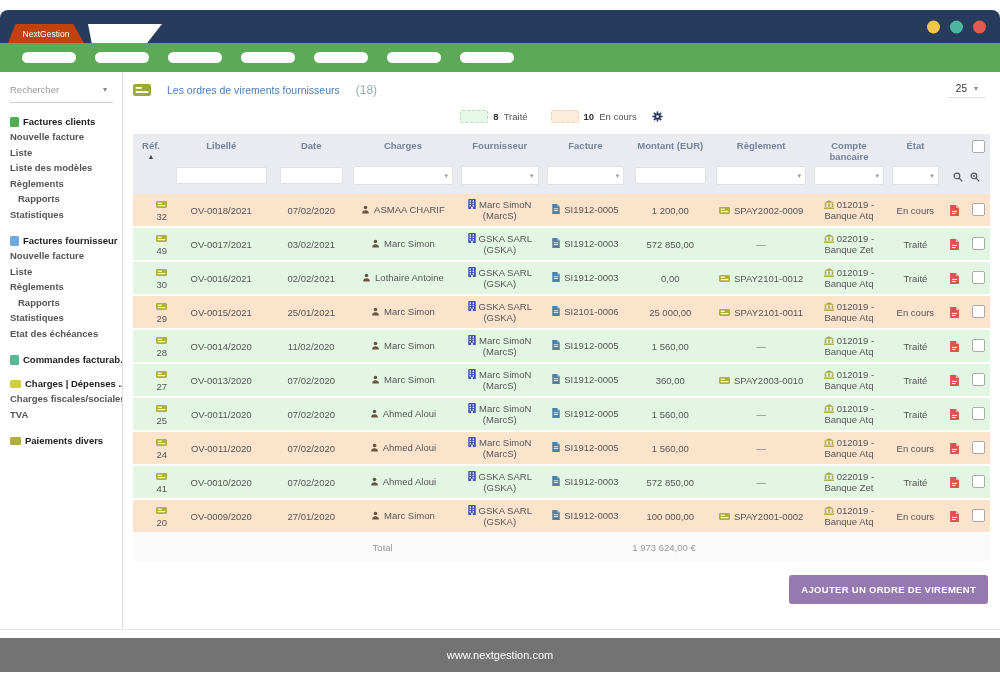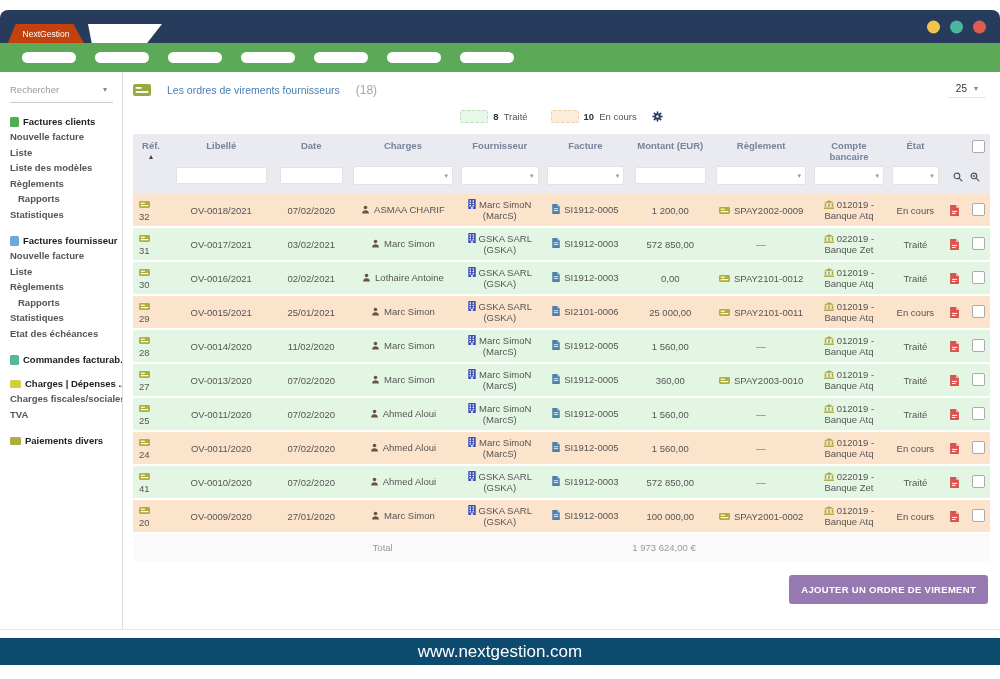--- a/index.html
+++ b/index.html
@@ -58,35 +58,35 @@
   .sort{display:block;color:#444;font-size:7px;margin-top:2px;cursor:pointer;}
   td.fil{background:#e9ebf1;padding:2px 4px 9px;text-align:center;}
   .fil input{width:94%;height:17px;border:1px solid #e2e2e2;border-radius:2px;box-sizing:border-box;background:#fff;}
   .fsel{height:17px;background:#fff;border:1px solid #e2e2e2;border-radius:2px;display:flex;
     align-items:center;justify-content:flex-end;padding-right:4px;color:#999;font-size:7px;cursor:pointer;}
   .fil-icons{display:flex;gap:7px;justify-content:center;align-items:center;padding-top:3px;}
   tbody tr{border-bottom:2px solid #fff;cursor:pointer;}
   tbody td{padding:3px 2px;text-align:center;height:26px;vertical-align:middle;color:#555;}
   .row-treated{background:#e3f6e4;}
   .row-pending{background:#fbe3cc;}
-  .c-ref{text-align:left;padding-left:6px !important;}
+  .c-ref{text-align:right;padding-left:6px !important;}
   .ref-num{margin-top:1px;}
   .l1{display:flex;align-items:center;justify-content:center;gap:3px;line-height:11.5px;}
   .l2{line-height:11.5px;}
   .cell-in{display:inline-flex;align-items:center;gap:4px;}
   .dash{color:#777;}
   tfoot td{background:#fafafa;color:#999;padding:8px 4px;border-top:2px solid #fff;}
   .t-label{text-align:center;padding-left:8px;}
   .cb{display:inline-block;width:11px;height:11px;border:1px solid #aaa;border-radius:2px;background:#fff;cursor:pointer;}
   .actions{display:flex;justify-content:flex-end;padding:14px 2px 0 0;}
   .btn-add{background:#9779b2;color:#fff;border:none;border-radius:3px;font-size:9.5px;font-weight:bold;
     padding:9px 12px;letter-spacing:.3px;cursor:pointer;font-family:inherit;}
   
-  .footer{margin-top:8px;height:27px;background:#0c4a6e;color:#fff;display:flex;
-    align-items:center;justify-content:center;font-size:17px;}
+  .footer{margin-top:8px;height:34px;background:#737373;color:#fff;display:flex;
+    align-items:center;justify-content:center;font-size:11px;}
   svg{display:block;}
   .inline-svg{display:inline-block;vertical-align:middle;}
 </style>
 </head>
 <body>
 
 <div>
 
   <div class="topbar">
     <div class="brand-tab">
@@ -373,21 +373,21 @@
     </td>
     <td><span class="cb"></span></td>
   </tr>
             <tr class="row-treated">
     <td class="c-ref">
       <span class="inline-svg"><svg width="11" height="7" viewBox="0 0 16 10">
                     <rect width="16" height="10" rx="2" fill="#b0ae3c"></rect>
                     <rect x="2.5" y="2.3" width="6" height="1.7" fill="#fff"></rect>
                     <rect x="2.5" y="5.8" width="11" height="1.7" fill="#fff"></rect>
                   </svg></span>
-      <div class="ref-num">31</div>
+      <div class="ref-num">49</div>
     </td>
     <td>OV-0017/2021</td>
     <td>03/02/2021</td>
     <td>
       <span class="cell-in">
         <span class="inline-svg">
                     <svg width="9" height="9" viewBox="0 0 16 16" fill="#6b5340">
                       <circle cx="8" cy="4.4" r="3.2"></circle>
                       <path d="M2 15c0-3.5 2.7-5.5 6-5.5s6 2 6 5.5z"></path>
                     </svg>

